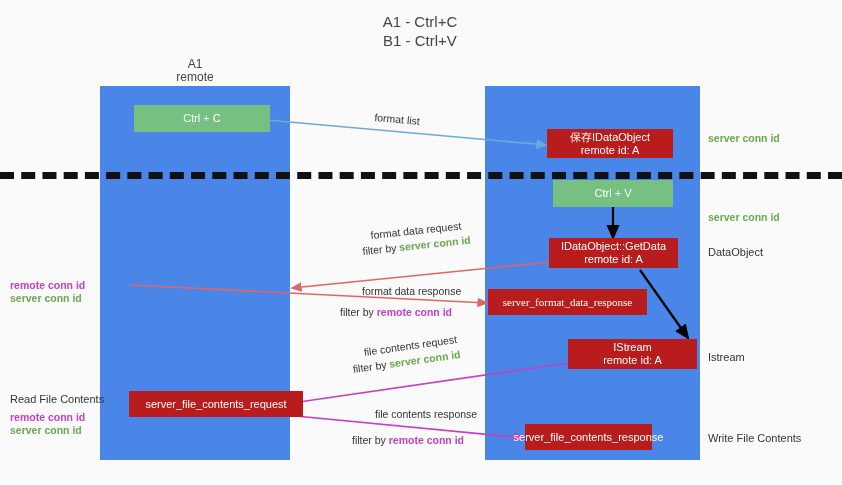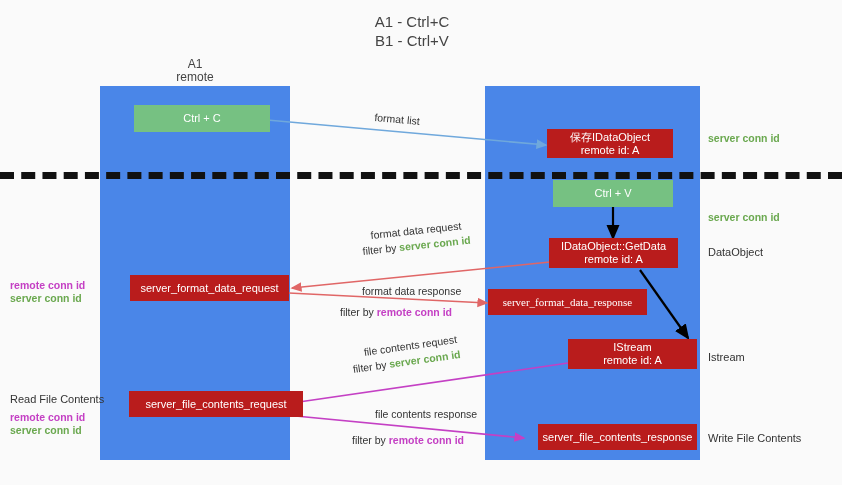--- a/index.html
+++ b/index.html
@@ -47,21 +47,22 @@
   }
   .box.green { background: #76c182; }
   .box.orange { background: #b91c1c; }
   .title {
     position: absolute;
     text-align: center;
     color: #444;
     font-size: 15px;
     line-height: 19px;
     width: 808px;
-    left: 8px;
+    left: 0;
+    padding-left: 16px;
   }
   .note {
     position: absolute;
     font-size: 10.5px;
     line-height: 13px;
     white-space: nowrap;
   }
   .note.green { color: #6aa84f; font-weight: bold; }
   .note.purple { color: #c440c4; font-weight: bold; }
   .arrowlbl {
@@ -154,33 +155,30 @@
   <div class="box orange" style="left:549px; top:238px; width:129px; height:30px;">
     <span>IDataObject::GetData</span>
     <span>remote id: A</span>
   </div>
 
   <div class="box orange" style="left:568px; top:339px; width:129px; height:30px;">
     <span>IStream</span>
     <span>remote id: A</span>
   </div>
 
-  <div class="box orange" style="left:130px; top:275px; width:159px; height:26px;">
-    <span>server_format_data_request</span>
-  </div>
 
   <div class="box orange" style="left:488px; top:289px; width:159px; height:26px;font-family:Liberation Serif, serif;">
     <span>server_format_data_response</span>
   </div>
 
   <div class="box orange" style="left:129px; top:391px; width:174px; height:26px;">
     <span>server_file_contents_request</span>
   </div>
 
-  <div class="box orange" style="left:538px; top:424px; width:159px; height:26px;">
+  <div class="box orange" style="left:525px; top:424px; width:127px; height:26px;">
     <span>server_file_contents_response</span>
   </div>
 
   <div class="arrowlbl" style="left:375px; top:111px; transform: rotate(5deg);">
     <span>format list</span>
   </div>
 
   <div class="arrowlbl" style="left:370px; top:229px; transform: rotate(-6deg);">
     <span>format data request</span>
   </div>

